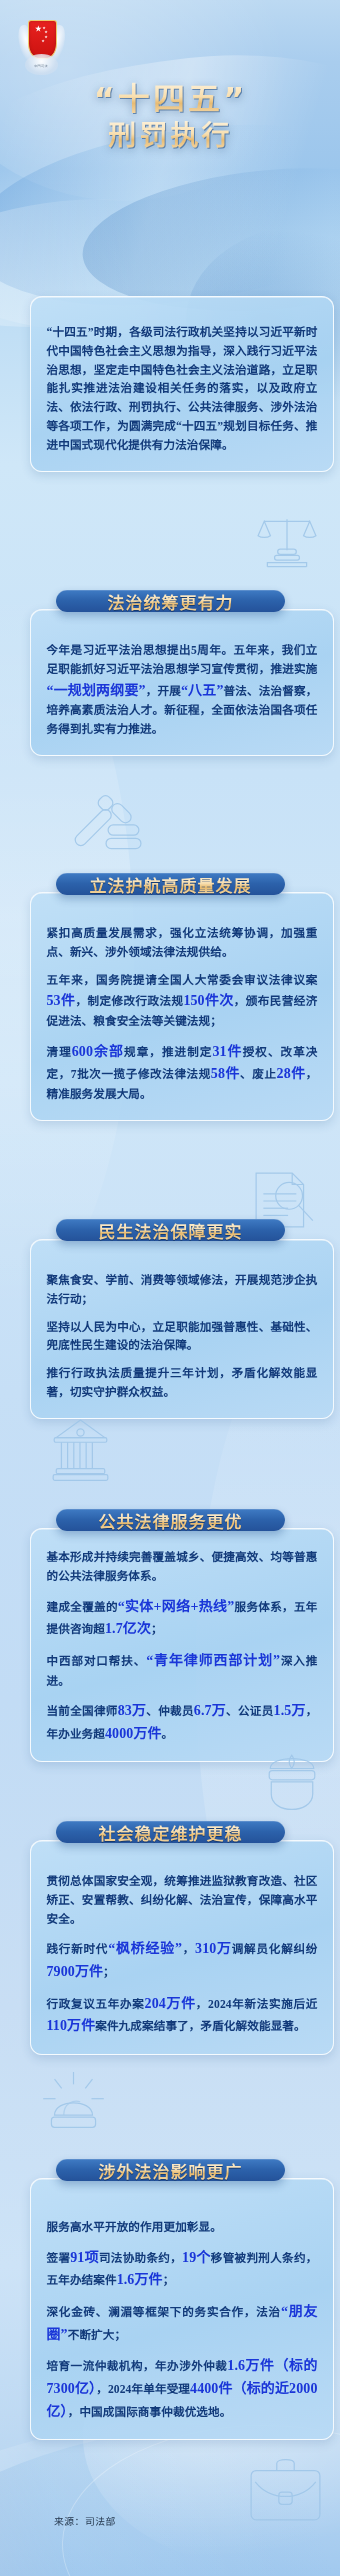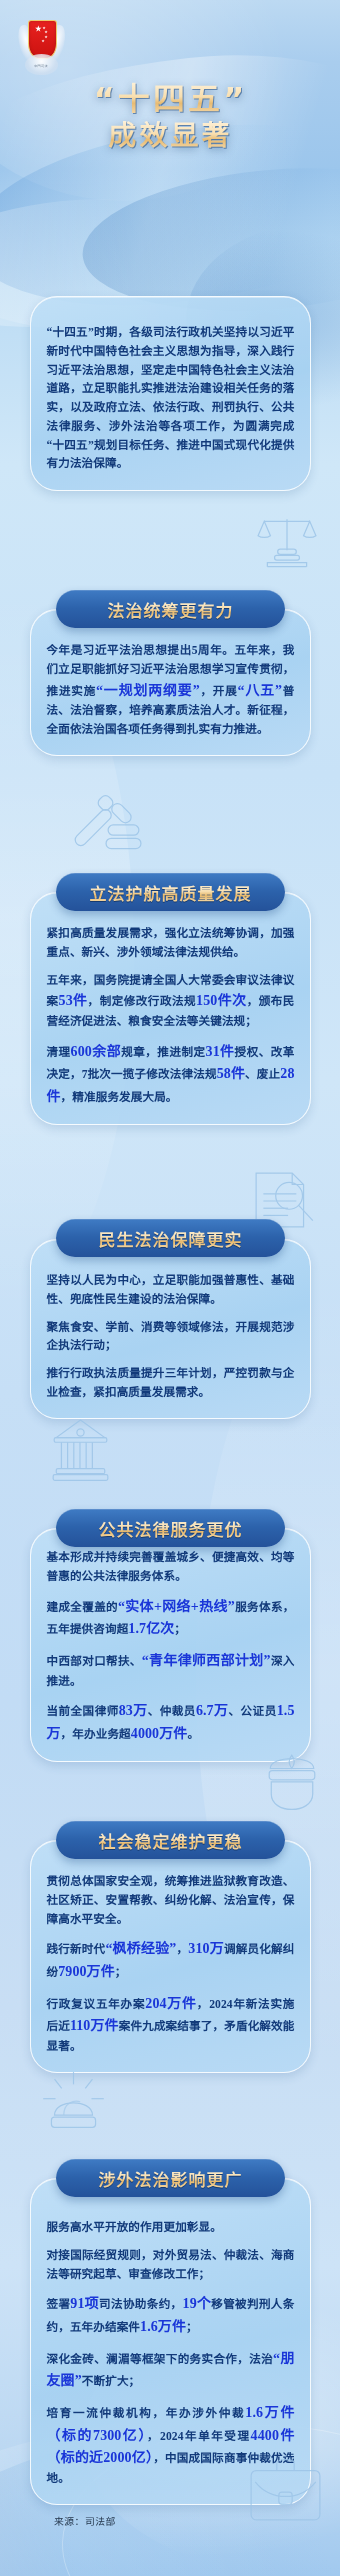--- a/index.html
+++ b/index.html
@@ -147,24 +147,24 @@
     -webkit-background-clip:text;background-clip:text;
     -webkit-text-fill-color:transparent;
     filter:drop-shadow(1px 1.5px 0 rgba(30,72,128,.55)) drop-shadow(0 2.6px 4.1px rgba(20,60,110,.35));
   }
   .t1{font-size:32px;}
   .t2{font-size:28px;margin-top:2.1px;}
   .t3{font-size:28px;margin-top:2.1px;}
 
   
   .card{
-    position:absolute;left:30px;width:281px;
+    position:absolute;left:30px;width:304px;
     background:linear-gradient(165deg, rgba(190,222,246,.92) 0%, rgba(166,209,241,.92) 55%, rgba(183,217,244,.92) 100%);
     border:0.5px solid rgba(255,255,255,.85);
-    border-radius:27px;
+    border-radius:12px;
     box-shadow:0 3.1px 9.3px rgba(40,90,145,.16), inset 0 0.5px 0 rgba(255,255,255,.8);
     box-sizing:border-box;
     padding:19.6px 15.5px 15.5px 15.5px;
   }
   .card.first{padding-top:27px;}
   .card p{
     margin:0;
     font-family:"Liberation Serif","DejaVu Serif",serif;
     font-weight:bold;
     font-size:11.6px;
@@ -172,21 +172,21 @@
     color:#123a7a;
     text-align:justify;
     text-justify:inter-ideograph;
     letter-spacing:0.1px;
   }
   .card p + p{margin-top:9px;}
   .hl-big{color:#1a36d8;font-size:14px;}
 
   
   .pill{
-    position:absolute;left:56px;width:229px;height:38px;
+    position:absolute;left:56px;width:229px;height:22px;
     background:linear-gradient(180deg,#3f7bc4 0%,#2c62ab 48%,#24529a 100%);
     border-radius:19px;
     box-shadow:0 4.1px 8.2px rgba(25,70,130,.32), inset 0 0.5px 0 rgba(255,255,255,.30);
     display:flex;align-items:center;justify-content:center;
     z-index:5;
   }
   .pill span{
     font-family:"DejaVu Sans","Liberation Sans",sans-serif;
     font-weight:bold;
     font-size:17px;
@@ -244,21 +244,21 @@
     <div class="star-s s1">★</div>
     <div class="star-s s2">★</div>
     <div class="star-s s3">★</div>
     <div class="star-s s4">★</div>
     <div class="base"></div>
     <div class="base-txt">中国司法</div>
   </div>
 
   <div class="title-block">
     <div class="title-line t1">“十四五”</div>
-    <div class="title-line t3">成效显著</div>
+    <div class="title-line t3">刑罚执行</div>
   </div>
 
   <div class="card first" style="top:296px;">
     <p>“十四五”时期，各级司法行政机关坚持以习近平新时代中国特色社会主义思想为指导，深入践行习近平法治思想，坚定走中国特色社会主义法治道路，立足职能扎实推进法治建设相关任务的落实，以及政府立法、依法行政、刑罚执行、公共法律服务、涉外法治等各项工作，为圆满完成“十四五”规划目标任务、推进中国式现代化提供有力法治保障。</p>
   </div>
 
   <svg class="deco" style="left:256px;top:513px;" width="62" height="62" viewBox="0 0 120 120">
     <line x1="60" y1="12" x2="60" y2="72"></line>
     <line x1="16" y1="16" x2="104" y2="16"></line>
     <path d="M16 16 L4 44 A16 10 0 0 0 28 44 Z"></path>
@@ -301,23 +301,23 @@
     <line x1="22" y1="74" x2="70" y2="74"></line>
     <line x1="22" y1="88" x2="70" y2="88"></line>
     <circle cx="72" cy="50" r="26"></circle>
     <line x1="90" y1="68" x2="118" y2="98"></line>
   </svg>
 
   <div class="pill" style="top:1219px;">
     <span>民生法治保障更实</span>
   </div>
   <div class="card" style="top:1239px;padding-top:32px;">
+    <p>聚焦食安、学前、消费等领域修法，开展规范涉企执法行动；</p>
     <p>坚持以人民为中心，立足职能加强普惠性、基础性、兜底性民生建设的法治保障。</p>
-    <p>聚焦食安、学前、消费等领域修法，开展规范涉企执法行动；</p>
-    <p>推行行政执法质量提升三年计划，严控罚款与企业检查，紧扣高质量发展需求。</p>
+    <p>推行行政执法质量提升三年计划，矛盾化解效能显著，切实守护群众权益。</p>
   </div>
 
   <svg class="deco" style="left:52px;top:1417px;" width="57" height="67" viewBox="0 0 110 130">
     <path d="M55 6 L8 40 H102 Z"></path>
     <circle cx="55" cy="30" r="7"></circle>
     <rect x="4" y="40" width="102" height="9" rx="3"></rect>
     <line x1="18" y1="49" x2="18" y2="100"></line>
     <line x1="30" y1="49" x2="30" y2="100"></line>
     <line x1="42" y1="49" x2="42" y2="100"></line>
     <line x1="54" y1="49" x2="54" y2="100"></line>
@@ -362,21 +362,20 @@
     <path d="M28 86 C28 54 102 54 102 86 Z"></path>
     <path d="M46 86 C46 62 66 56 78 60" style="opacity:.75"></path>
     <rect x="22" y="90" width="86" height="20" rx="6"></rect>
   </svg>
 
   <div class="pill" style="top:2159px;">
     <span>涉外法治影响更广</span>
   </div>
   <div class="card" style="top:2178px;padding-top:40px;">
     <p>服务高水平开放的作用更加彰显。</p>
-    <p>对接国际经贸规则，对外贸易法、仲裁法、海商法等研究起草、审查修改工作；</p>
     <p>签署<span class="hl-big">91项</span>司法协助条约，<span class="hl-big">19个</span>移管被判刑人条约，五年办结案件<span class="hl-big">1.6万件</span>；</p>
     <p>深化金砖、澜湄等框架下的务实合作，法治<span class="hl-big">“朋友圈”</span>不断扩大；</p>
     <p>培育一流仲裁机构，年办涉外仲裁<span class="hl-big">1.6万件（标的7300亿）</span>，2024年单年受理<span class="hl-big">4400件（标的近2000亿）</span>，中国成国际商事仲裁优选地。</p>
   </div>
 
   <svg class="deco" style="left:247px;top:2452px;" width="77" height="72" viewBox="0 0 150 140">
     <path d="M58 36 V22 C58 12 92 12 92 22 V36"></path>
     <rect x="8" y="36" width="134" height="96" rx="10"></rect>
     <path d="M16 58 C46 96 104 96 134 58"></path>
     <rect x="62" y="78" width="26" height="24" rx="6"></rect>

